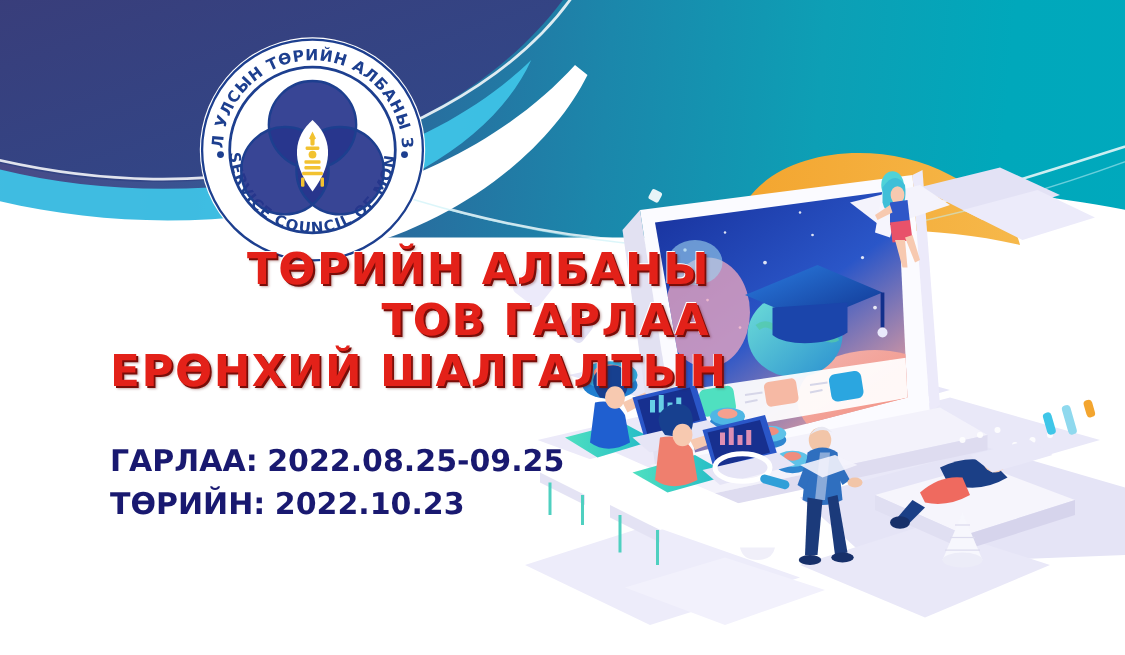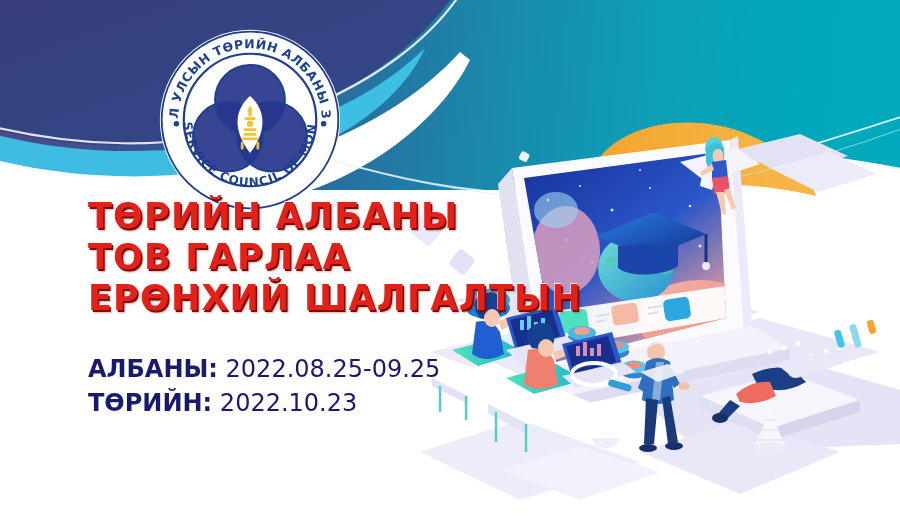--- a/index.html
+++ b/index.html
@@ -23,30 +23,30 @@
     position:absolute;left:88px;top:196px;width:480px;
     font-weight:bold;font-style:normal;
     font-size:35px;line-height:41px;letter-spacing:1.2px;
     color:#e32119;
     text-shadow:
        1.5px 1.5px 0 #7a0d08,
       -0.6px -0.6px 0 #ffffff,
        2.5px 2.5px 2px rgba(90,10,6,.32);
     font-family:"DejaVu Sans",sans-serif;
   }
-  .headline .hl-line{display:block;white-space:nowrap;}
+  .headline .hl-line{display:block;white-space:nowrap;text-align:right;}
   
   .dates{
     position:absolute;left:88px;top:352px;width:420px;
     color:#191970;font-size:24px;line-height:34px;
     font-family:"DejaVu Sans",sans-serif;
   }
   .dates .d-row{display:block;white-space:nowrap;}
   .dates .d-label{font-weight:bold;}
-  .dates .d-value{font-weight:normal;}
+  .dates .d-value{font-weight:bold;}
 </style>
 </head>
 <body>
 
 <div id="poster">
 
   <div class="bg-gradient"></div>
 
   <svg class="svg-layer" viewBox="0 0 900 524" preserveAspectRatio="none">
     <defs>
@@ -366,21 +366,21 @@
   </svg>
 
   <div class="headline">
     <span class="hl-line">ТӨРИЙН АЛБАНЫ</span>
     <span class="hl-line">ТОВ ГАРЛАА</span>
     <span class="hl-line">ЕРӨНХИЙ ШАЛГАЛТЫН</span>
   </div>
 
   <div class="dates">
     <span class="d-row">
-      <span class="d-label">АЛБАНЫ:</span>
+      <span class="d-label">ГАРЛАА:</span>
       <span class="d-value">2022.08.25-09.25</span>
     </span>
     <span class="d-row">
       <span class="d-label">ТӨРИЙН:</span>
       <span class="d-value">2022.10.23</span>
     </span>
   </div>
 
 </div>
 

